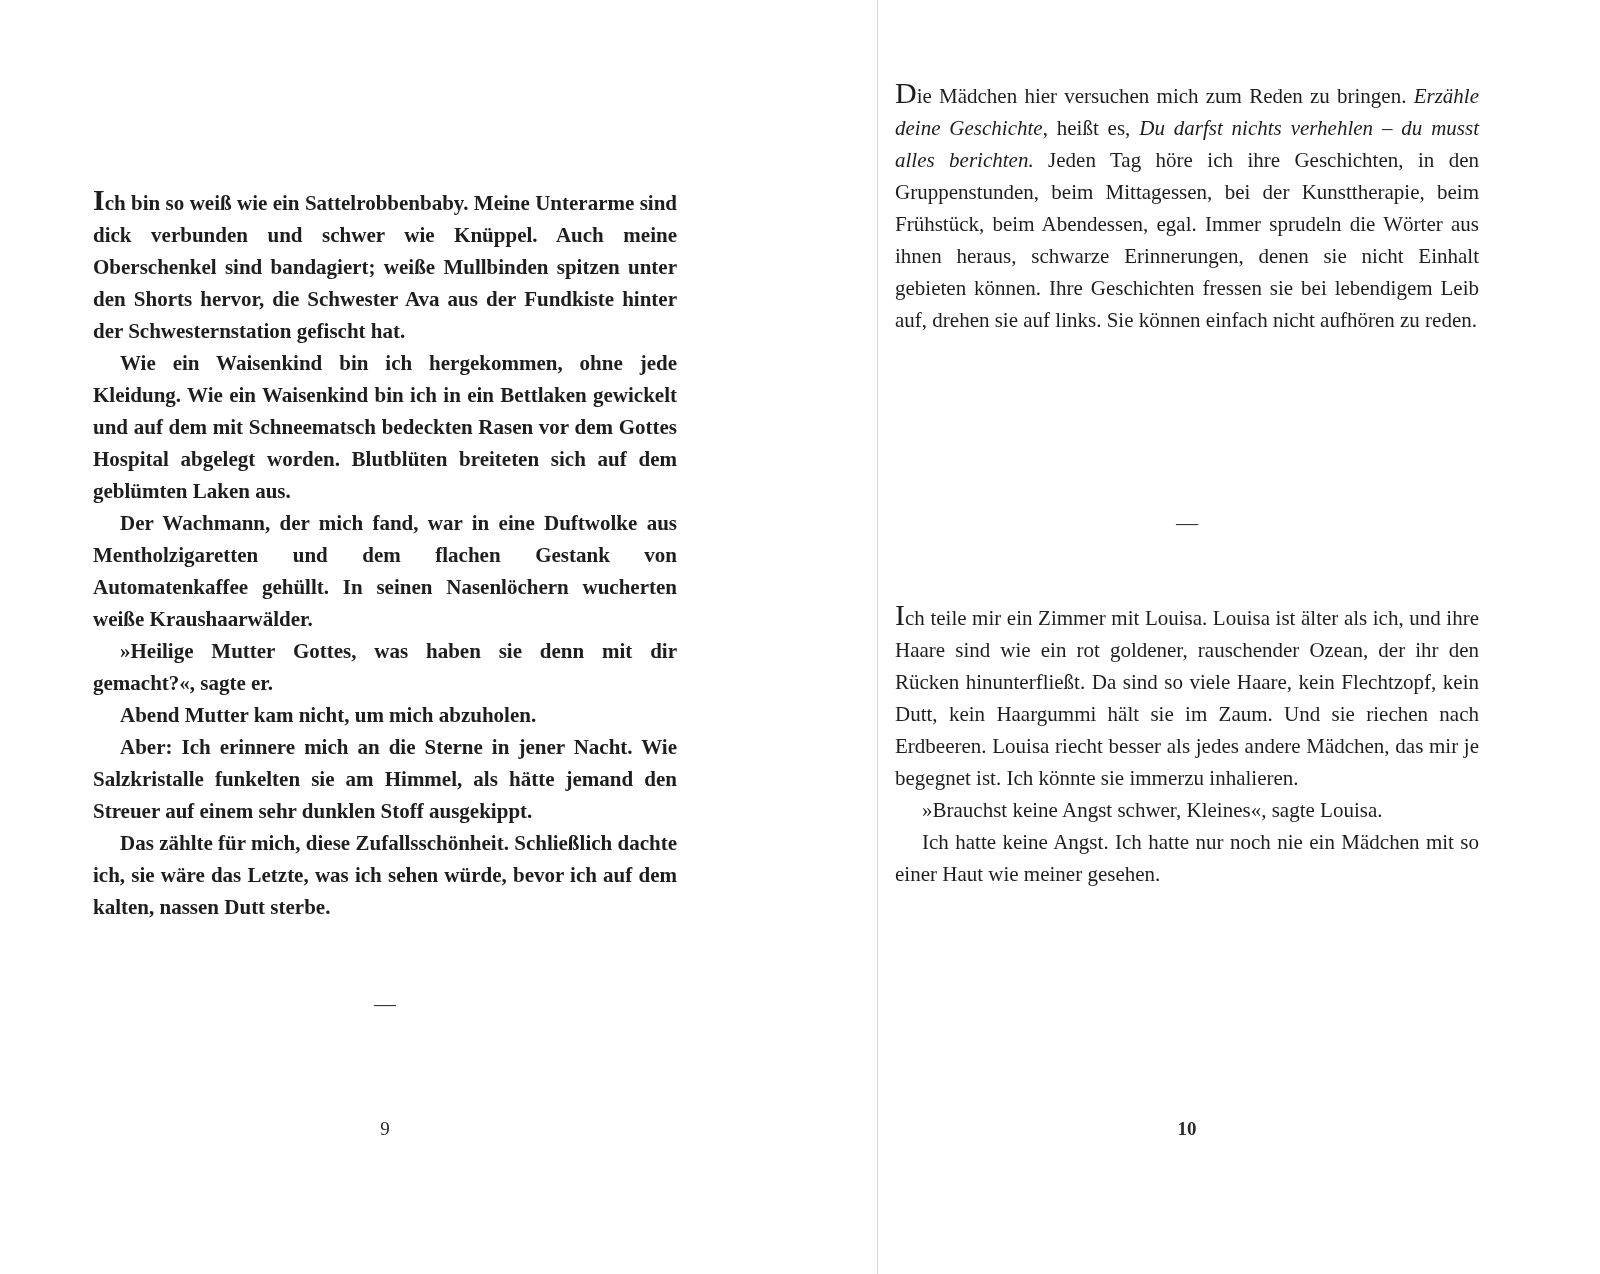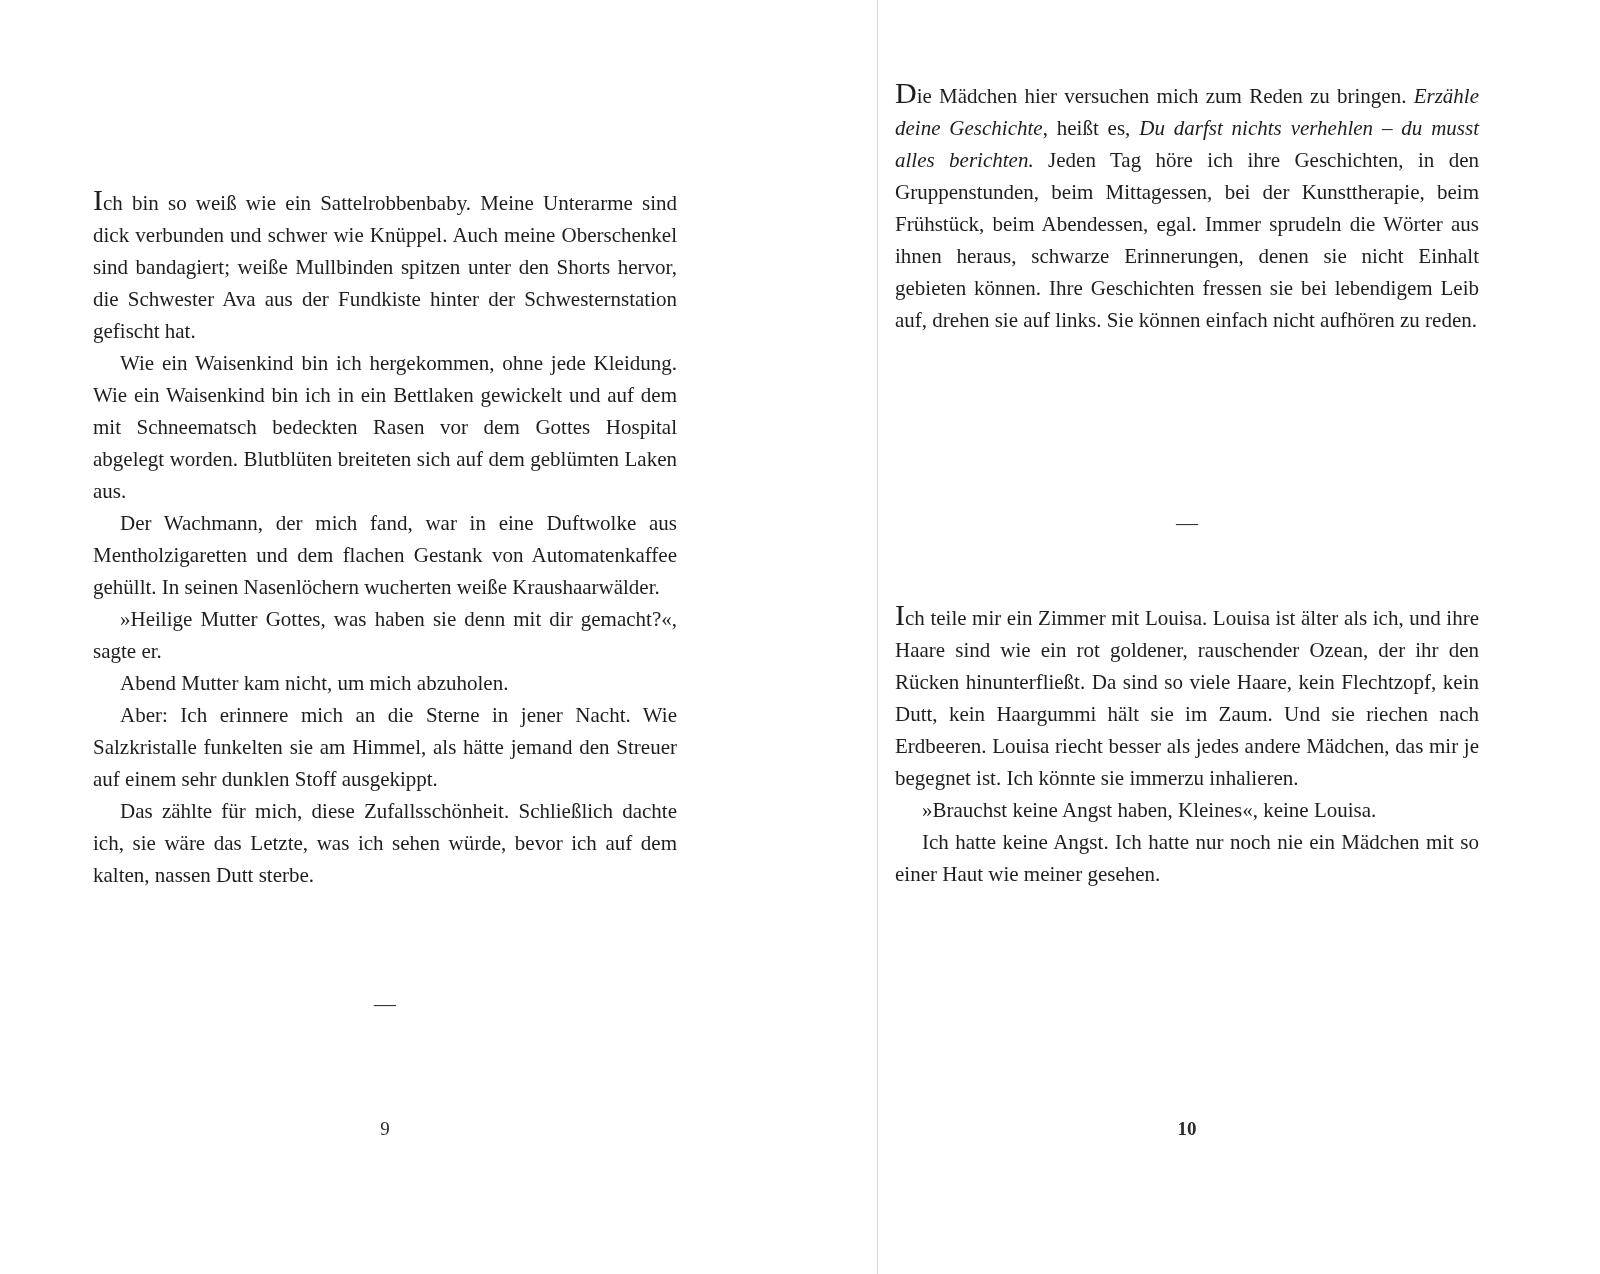--- a/index.html
+++ b/index.html
@@ -28,21 +28,21 @@
   }
   .textblock {
     position: absolute;
     width: 584px;
     font-size: 21px;
     line-height: 32px;
     text-align: justify;
     hyphens: auto;
     -webkit-hyphens: auto;
   }
-  .left-text  { left: 93px;  top: 187px; }
+  .left-text  { left: 93px;  top: 187px; font-weight: bold; }
   .right-s1   { left: 895px; top: 80px;  }
   .right-s2   { left: 895px; top: 602px; }
   .textblock p {
     margin: 0;
     text-indent: 27px;
   }
   .textblock p.noindent {
     text-indent: 0;
   }
   .initial {
@@ -91,19 +91,19 @@
   <div class="page-number num-left">9</div>
 
   <div class="textblock right-s1">
     <p class="noindent"><span class="initial">D</span><span>ie Mädchen hier versuchen mich zum Reden zu bringen. </span><em>Erzähle deine Geschichte</em><span>, heißt es, </span><em>Du darfst nichts verhehlen – du musst alles berichten.</em><span> Jeden Tag höre ich ihre Geschichten, in den Gruppenstunden, beim Mittagessen, bei der Kunsttherapie, beim Frühstück, beim Abendessen, egal. Immer sprudeln die Wörter aus ihnen heraus, schwarze Erinnerungen, denen sie nicht Einhalt gebieten können. Ihre Geschichten fressen sie bei lebendigem Leib auf, drehen sie auf links. Sie können einfach nicht aufhören zu reden.</span></p>
   </div>
 
   <div class="separator sep-right">—</div>
 
   <div class="textblock right-s2">
     <p class="noindent"><span class="initial">I</span><span>ch teile mir ein Zimmer mit Louisa. Louisa ist älter als ich, und ihre Haare sind wie ein rot goldener, rauschender Ozean, der ihr den Rücken hinunterfließt. Da sind so viele Haare, kein Flechtzopf, kein Dutt, kein Haargummi hält sie im Zaum. Und sie riechen nach Erdbeeren. Louisa riecht besser als jedes andere Mädchen, das mir je begegnet ist. Ich könnte sie immerzu inhalieren.</span></p>
-    <p>»Brauchst keine Angst haben, Kleines«, keine Louisa.</p>
+    <p>»Brauchst keine Angst schwer, Kleines«, sagte Louisa.</p>
     <p>Ich hatte keine Angst. Ich hatte nur noch nie ein Mädchen mit so einer Haut wie meiner gesehen.</p>
   </div>
 
   <div class="page-number num-right">10</div>
 
 </div>
 
 </body></html>

